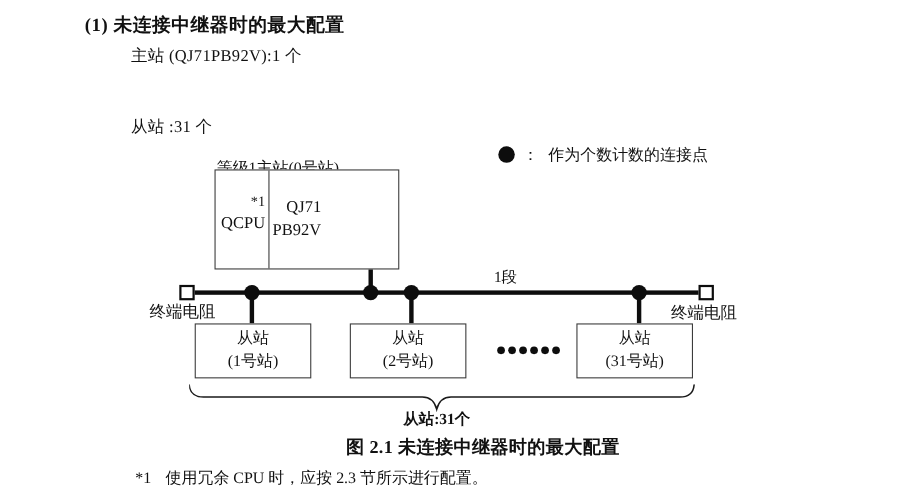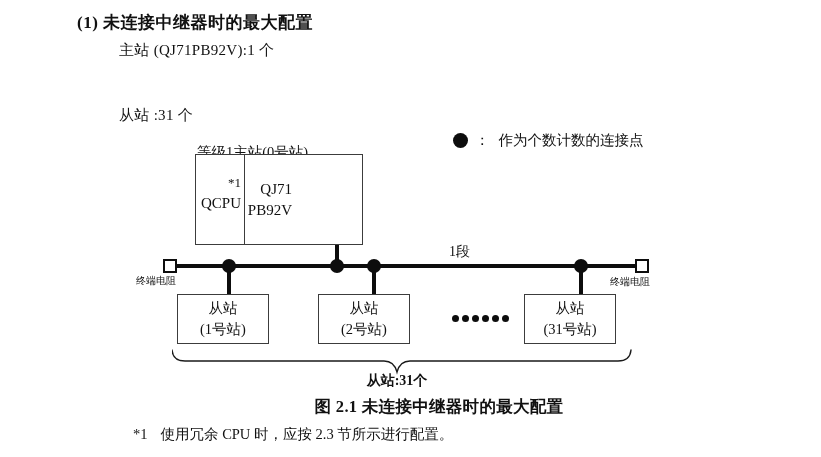--- a/index.html
+++ b/index.html
@@ -38,36 +38,36 @@
   .master-drop{left:335px;top:245px;height:21px;}
   .stub-1{left:227px;top:267px;height:27px;}
   .stub-2{left:372px;top:267px;height:27px;}
   .stub-31{left:579px;top:267px;height:27px;}
 
   .bus-dot{position:absolute;top:259px;width:14px;height:14px;border-radius:50%;background:var(--line);}
   .dot-s1{left:222px;} .dot-master{left:330px;} .dot-s2{left:367px;} .dot-s31{left:574px;}
 
   .terminator{position:absolute;top:259px;width:14px;height:14px;background:#fff;border:2px solid var(--line);}
   .term-left{left:163px;} .term-right{left:635px;}
-  .term-label{position:absolute;font-size:10px;}
+  .term-label{position:absolute;font-size:15px;}
   .term-label-left{left:136px;top:274px;}
   .term-label-right{left:610px;top:275px;}
 
-  .slave-box{position:absolute;top:294px;width:92px;height:50px;border:1px solid var(--box_border);background:#fff;
+  .slave-box{position:absolute;top:294px;width:106px;height:50px;border:1px solid var(--box_border);background:#fff;
     display:flex;flex-direction:column;align-items:center;justify-content:center;font-size:14.5px;line-height:1.45;}
   .slave-1{left:177px;} .slave-2{left:318px;} .slave-31{left:524px;}
 
   .ellipsis{position:absolute;left:452px;top:314px;height:8px;display:flex;align-items:center;gap:3px;}
   .edot{width:7px;height:7px;border-radius:50%;background:var(--line);}
 
   .brace-svg{position:absolute;left:172px;top:348px;width:460px;height:27px;}
   .brace-label{position:absolute;left:397px;top:372px;transform:translateX(-50%);font-size:14px;white-space:nowrap;font-weight:bold;}
 
   .caption{position:absolute;left:439px;top:396px;transform:translateX(-50%);font-size:16.5px;font-weight:bold;white-space:nowrap;letter-spacing:.3px;text-align:center;}
-  .footnote{position:absolute;left:133px;top:425px;font-size:14.5px;white-space:nowrap;}
+  .footnote{position:absolute;left:123px;top:425px;font-size:14.5px;white-space:nowrap;}
   .fn-marker{margin-right:13px;}
 </style>
 </head>
 <body>
 
 <div class="page">
 
   <div class="heading">(1) 未连接中继器时的最大配置</div>
   <div class="spec-line spec-master">主站 (QJ71PB92V):1 个</div>
   <div class="spec-line spec-slave">从站 :31 个</div>

